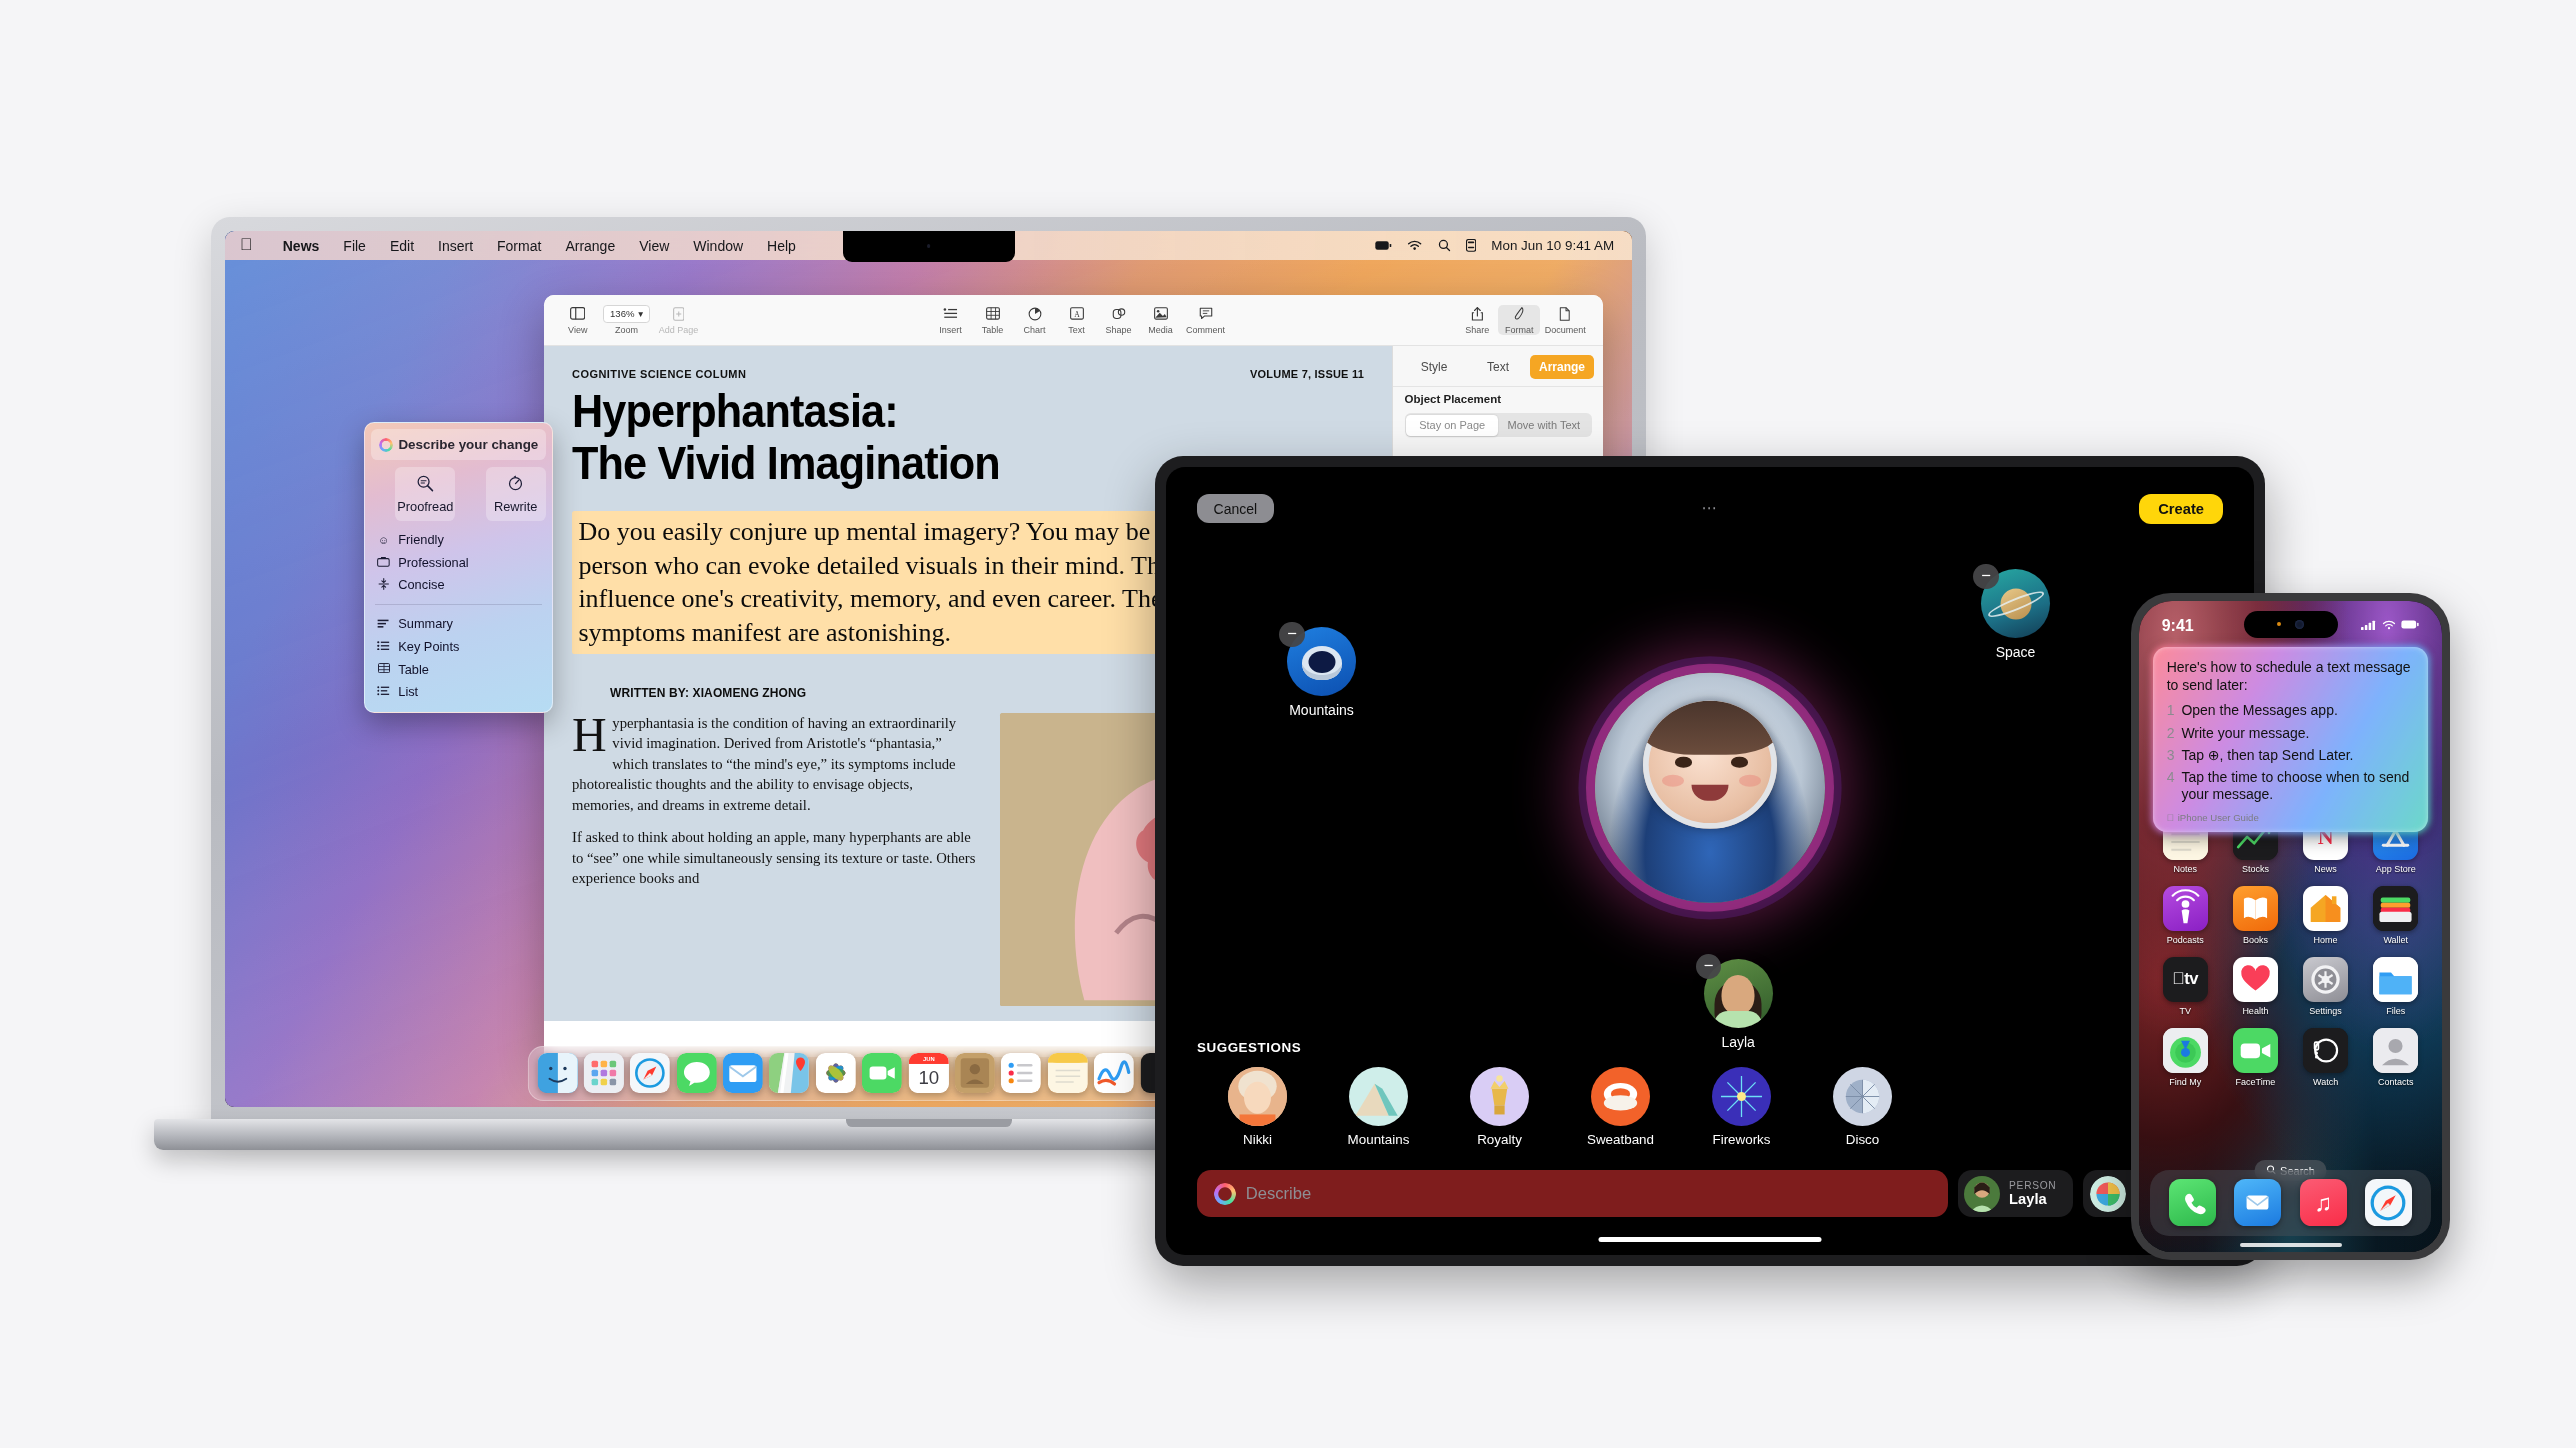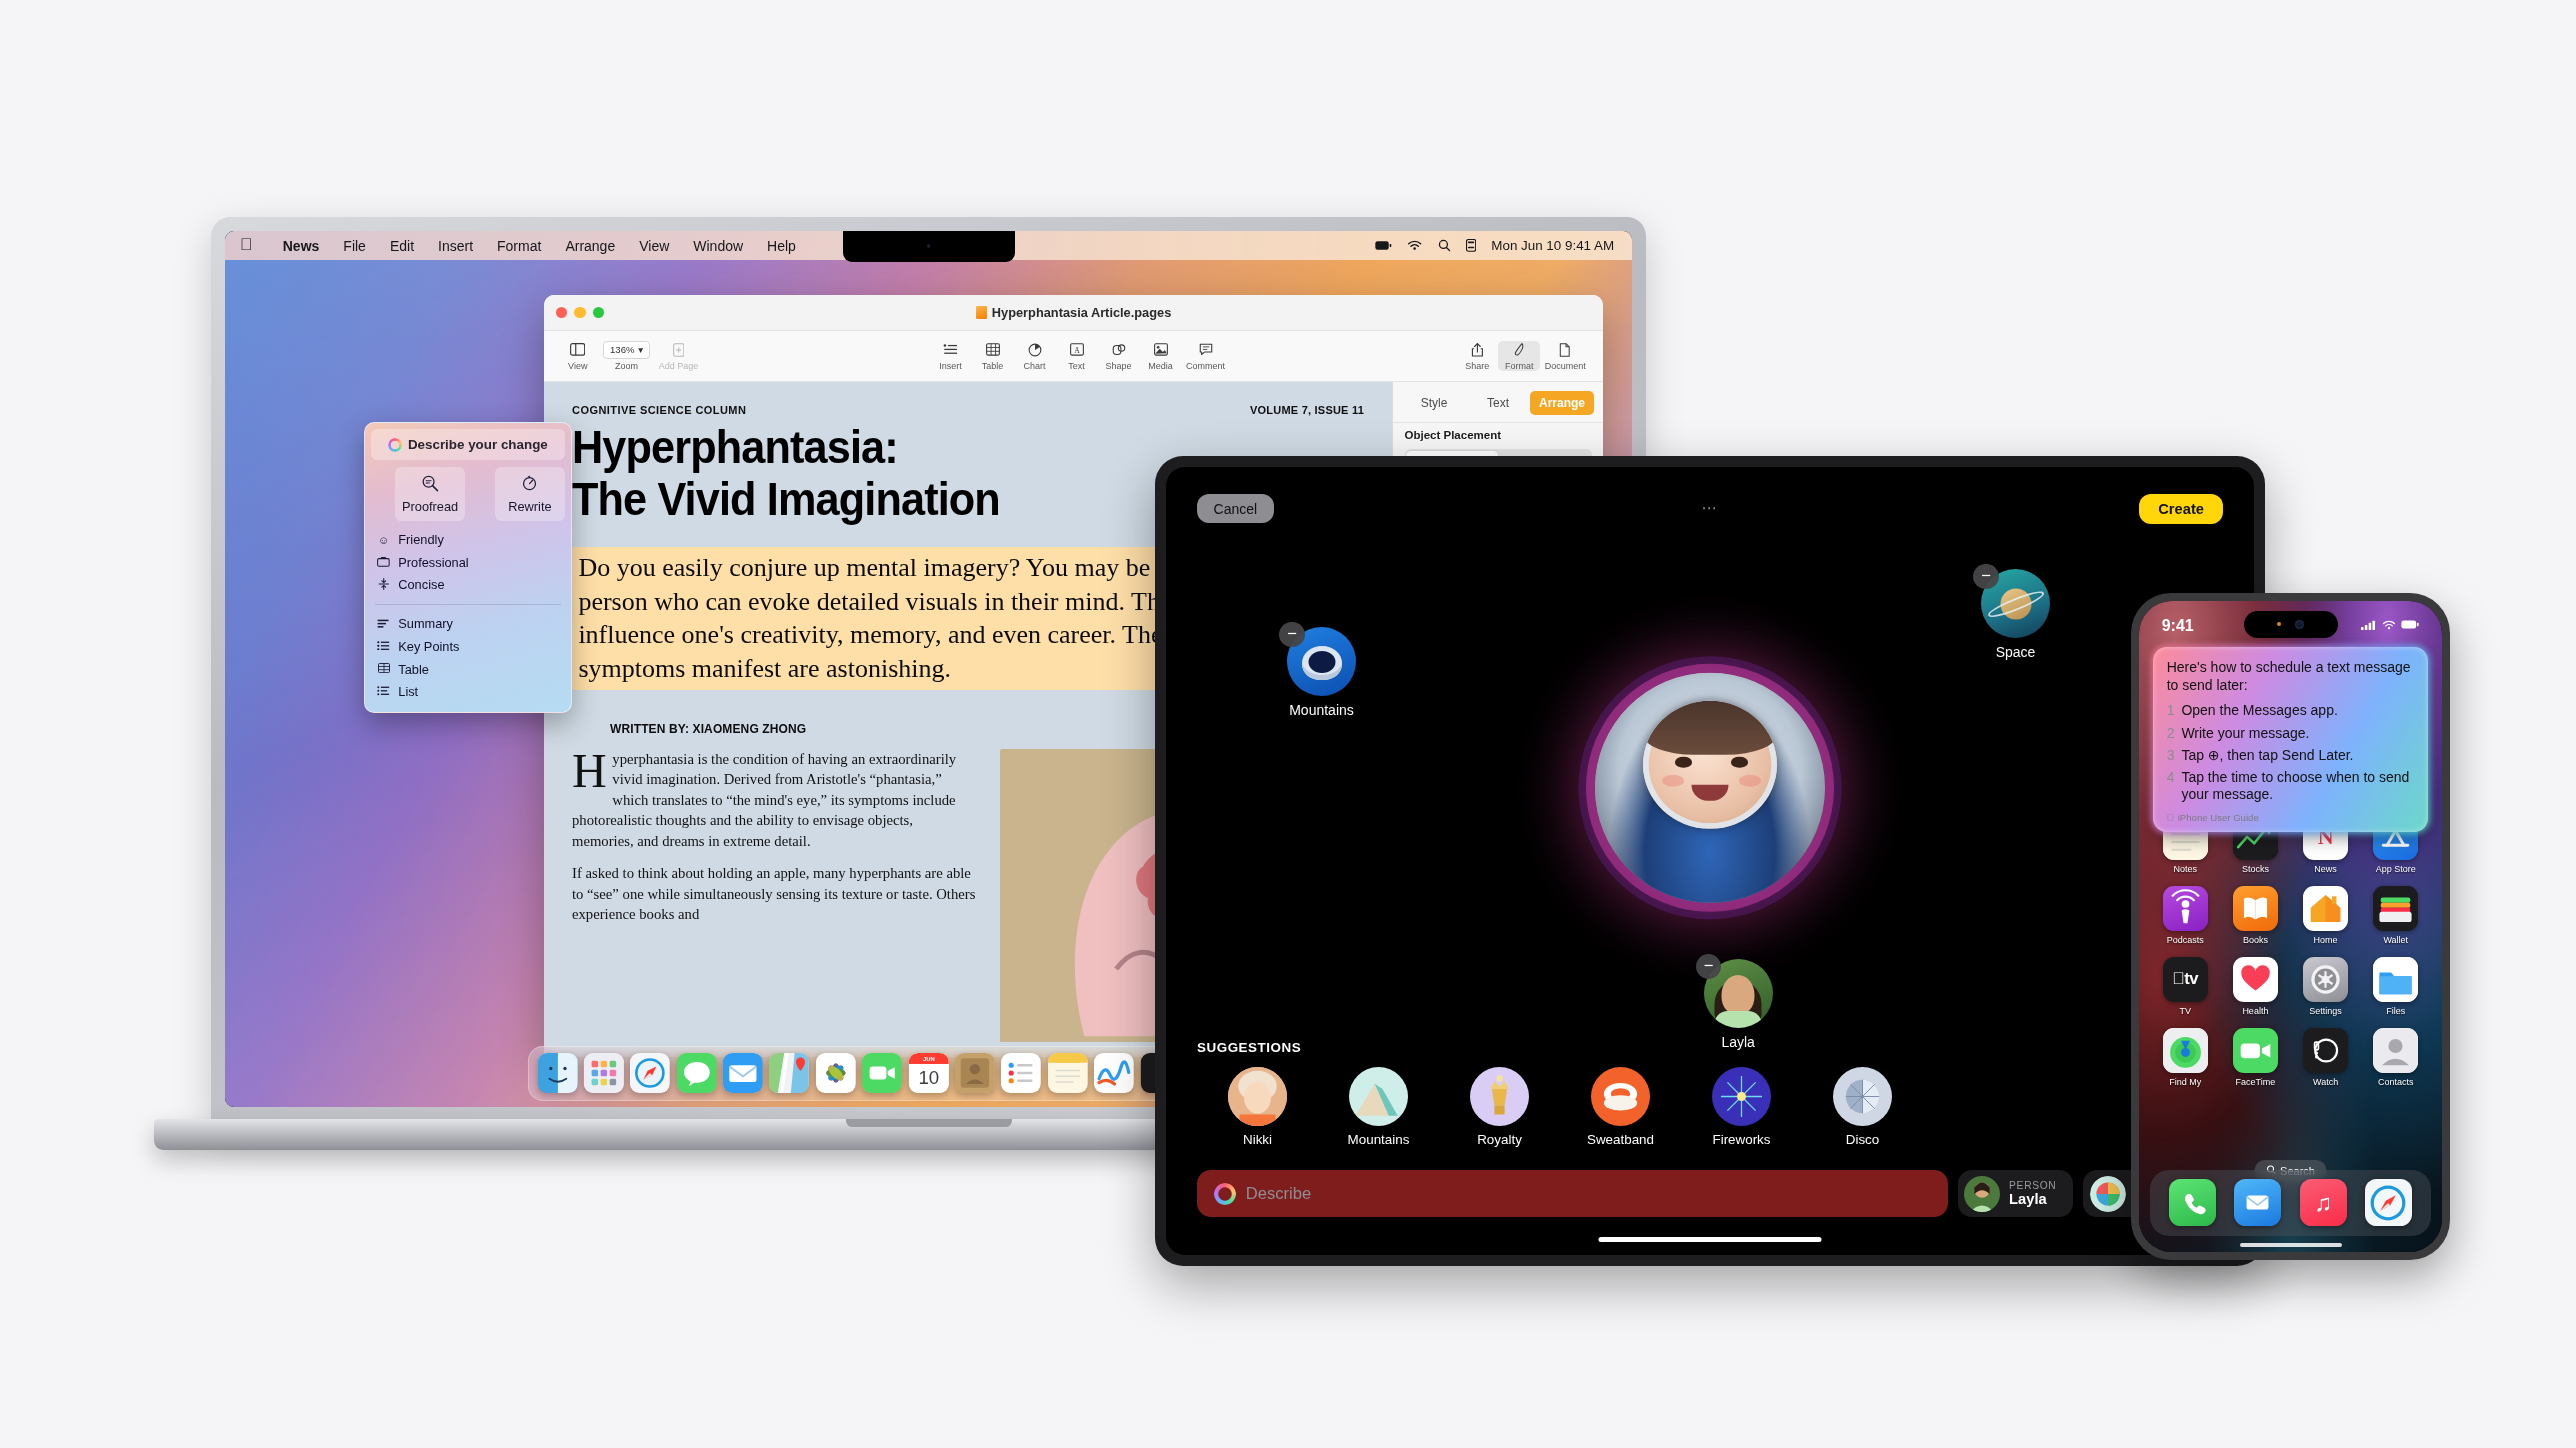--- a/index.html
+++ b/index.html
@@ -94,21 +94,21 @@
   .insp-seg { display:flex; gap:0; padding:9px 9px 6.4px; }
   .seg { flex:1; text-align:center; font-size:12px; color:#4c4c4c; padding:5.1px 0; border-radius:5.1px; }
   .seg.on { background:#f5a623; color:#fff; font-weight:600; }
   .insp-sec { padding:6.4px 11.5px; border-top:0.6px solid #e4e4e4; }
   .insp-lbl { font-size:11.5px; font-weight:700; color:#1d1d1d; margin-bottom:7.7px; }
   .insp-pill { display:flex; background:#e4e4e4; border-radius:5.7px; padding:1.9px; }
   .insp-pill span { flex:1; text-align:center; font-size:11px; color:#7a7a7a; padding:4.5px 0; border-radius:4.5px; }
   .insp-pill span.on { background:#fff; color:#8a8a8a; box-shadow:0 0.6px 1.9px rgba(0,0,0,.14); }
 
   
-  .wt { position:absolute; left:139px; top:191px; width:208px; z-index:35;
+  .wt { position:absolute; left:139px; top:191px; width:189px; z-index:35;
     border-radius:10.2px; padding:6.4px; overflow:hidden;
     background:linear-gradient(165deg, #f3c9b7 0%, #e3bcd0 22%, #cfc4ea 45%, #bcd2f0 70%, #b6dcf3 100%);
     box-shadow:0 10.2px 28px rgba(0,0,0,.30); border:0.6px solid rgba(255,255,255,.5); }
   .wt-search { background:rgba(255,255,255,.30); border-radius:6.4px; height:31px;
     display:flex; align-items:center; justify-content:center; gap:5.7px;
     font-size:13.4px; color:#2a2630; font-weight:600; }
   .wt-glow { width:14px; height:14px; border-radius:50%;
     background:conic-gradient(#ff5f6d,#ffc371,#47e0a0,#6aa8ff,#c06cf0,#ff5f6d);
     -webkit-mask:radial-gradient(circle, transparent 40%, #000 46%);
             mask:radial-gradient(circle, transparent 40%, #000 46%); }
@@ -328,31 +328,20 @@
                   <rect x="0.8" y="0.8" width="14.4" height="18.4" rx="3" stroke="#17181b" stroke-width="1.8" fill="none"></rect>
                   <rect x="3" y="4" width="10" height="2.6" rx="1.3" fill="#17181b"></rect>
                   <rect x="3" y="12" width="10" height="2.6" rx="1.3" fill="#17181b"></rect>
                 </svg>
             </span>
             <span class="mb-clock">Mon Jun 10 9:41 AM</span>
           </span>
         </div>
 
         <div class="pages-win">
-          <div class="pw-title">
-            <span class="tl">
-              <i class="r"></i>
-              <i class="y"></i>
-              <i class="g"></i>
-            </span>
-            <span class="pw-title-txt">
-              <span class="pw-ficon"></span>
-              <span>Hyperphantasia Article.pages</span>
-            </span>
-          </div>
 
           <div class="pw-tools">
             <div class="titem">
               <span class="gl">
                 <svg width="15.3" height="12.8" viewBox="0 0 24 20">
                     <rect x="1" y="1" width="22" height="18" rx="3" stroke="#3a3a3a" stroke-width="1.8" fill="none"></rect>
                     <line x1="9" y1="1" x2="9" y2="19" stroke="#3a3a3a" stroke-width="1.8"></line>
                   </svg>
               </span>
               <span class="lb">View</span>

